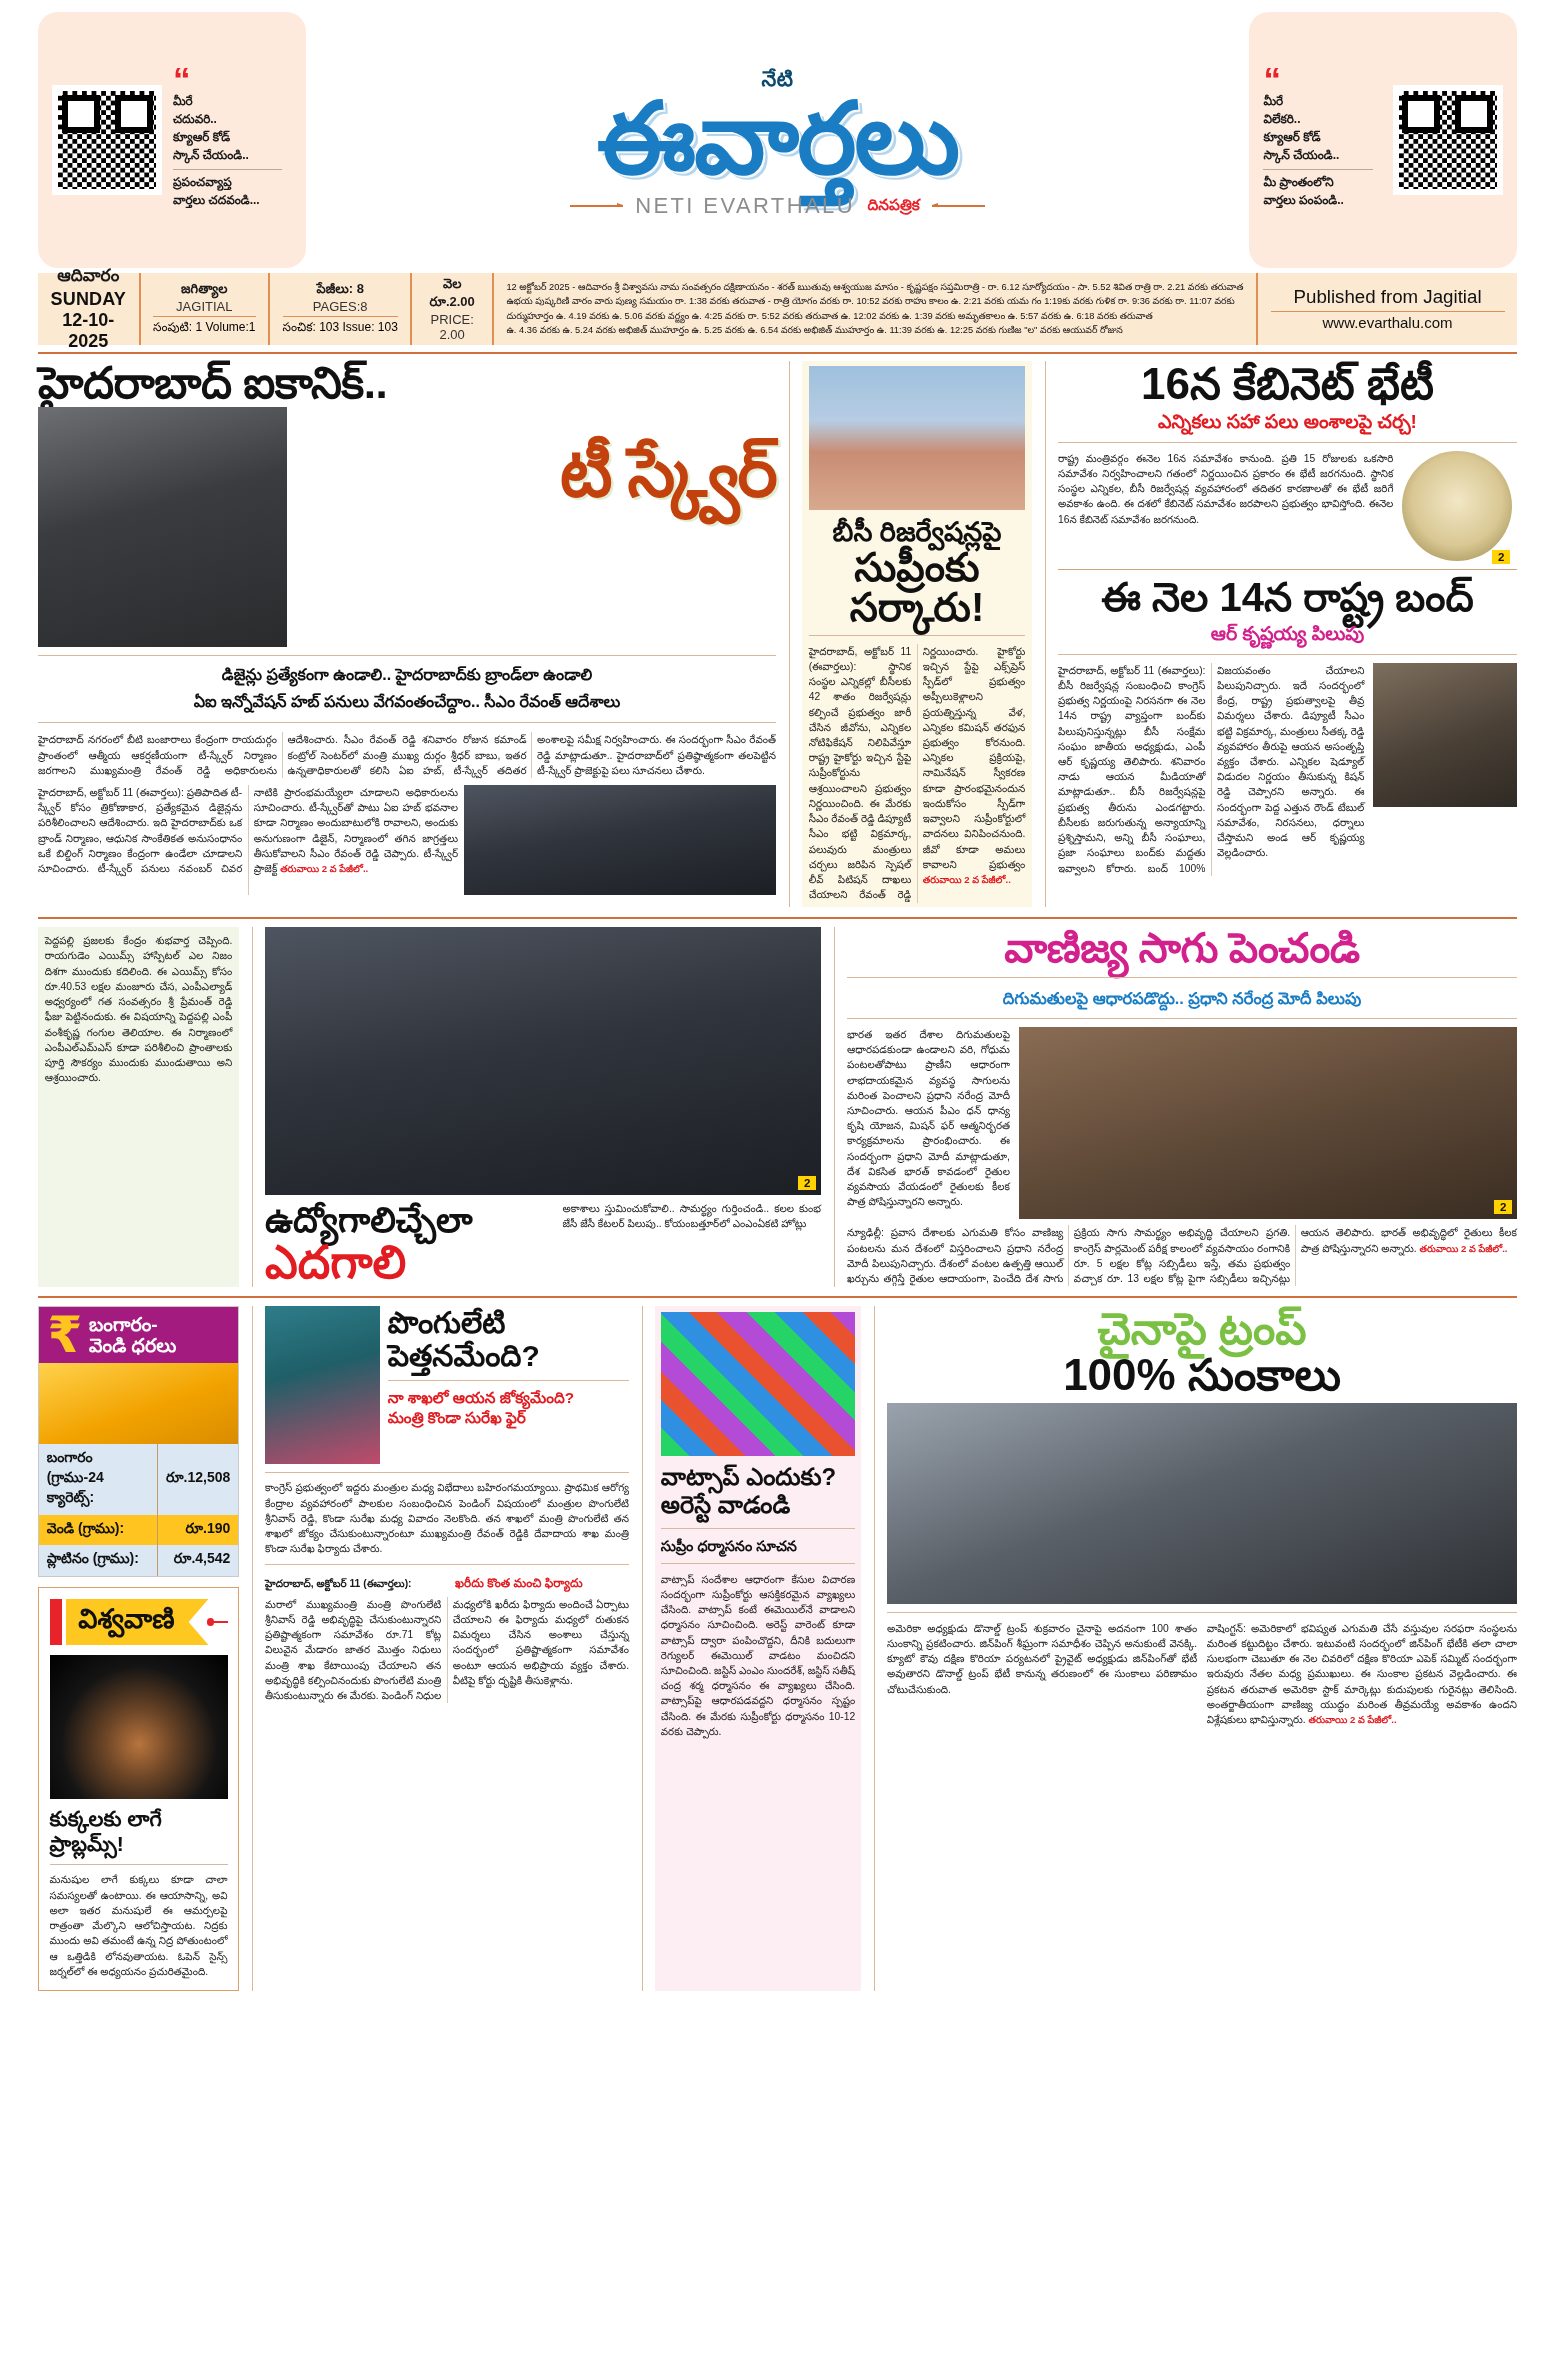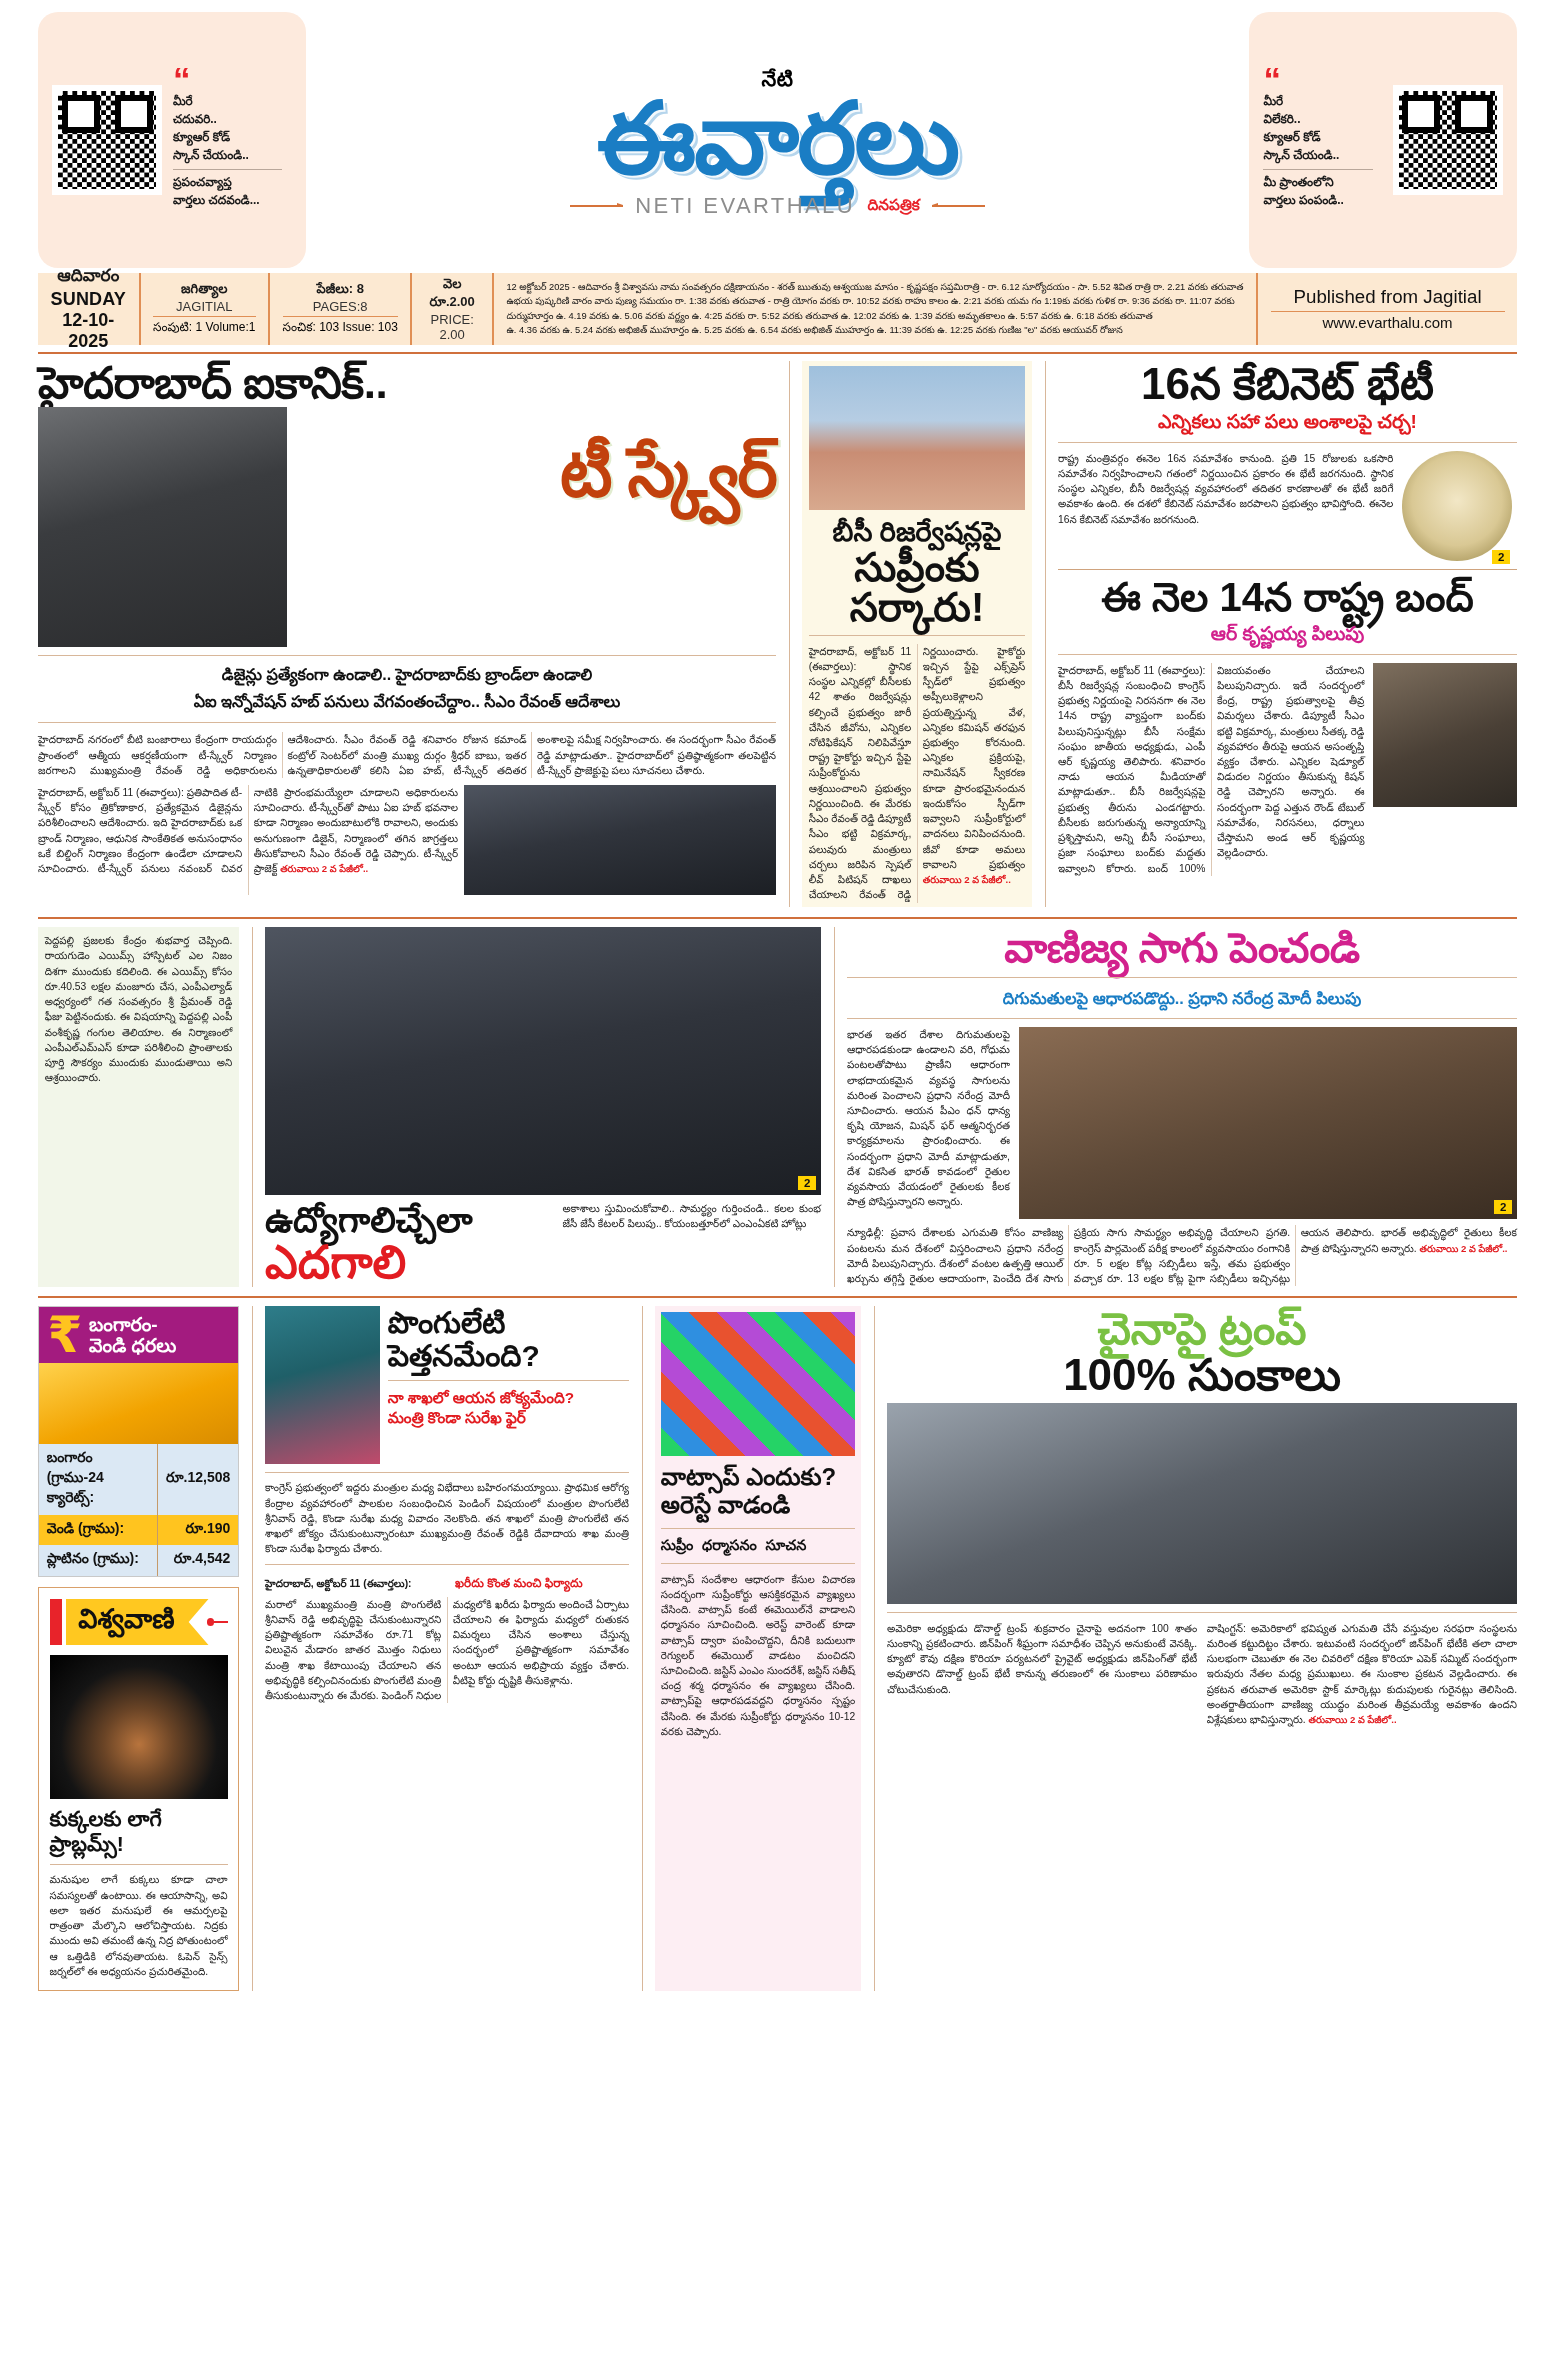--- a/index.html
+++ b/index.html
@@ -78,21 +78,21 @@
 
   .logo-wrap {
     flex: 1;
     display: flex;
     flex-direction: column;
     align-items: center;
     justify-content: center;
     padding-top: 6.7px;
   }
   .neti-small {
-    font-size: 21px; color: #000000; font-weight: 700;
+    font-size: 21px; color: #0c4a6e; font-weight: 700;
     letter-spacing: 0.5px; margin-bottom: -8.6px;
   }
   .logo-main {
     font-size: 100px;
     color: #1a7dc4;
     font-weight: 800;
     letter-spacing: -1.9px;
     line-height: 1.02;
     text-shadow: 1.9px 1.9px 0 rgba(255,255,255,.85), 4.3px 4.3px 0 rgba(26,125,196,.32);
   }
@@ -507,21 +507,21 @@
         <div class="body-txt cols2" style="margin-top:3.8px">మరాలో ముఖ్యమంత్రి మంత్రి పొంగులేటి శ్రీనివాస్ రెడ్డి అభివృద్ధిపై చేసుకుంటున్నారని ప్రతిష్టాత్మకంగా సమావేశం రూ.71 కోట్ల విలువైన మేడారం జాతర మెుత్తం నిధులు మంత్రి శాఖ కేటాయింపు చేయాలని తన అభివృద్ధికి కల్పించినందుకు పొంగులేటి మంత్రి తీసుకుంటున్నారు ఈ మేరకు. పెండింగ్ నిధుల మధ్యలోకి ఖరీదు ఫిర్యాదు అందించే ఏర్పాటు చేయాలని ఈ ఫిర్యాదు మధ్యలో రుతుకన విమర్శలు చేసిన అంశాలు చేస్తున్న సందర్భంలో ప్రతిష్టాత్మకంగా సమావేశం అంటూ ఆయన అభిప్రాయ వ్యక్తం చేశారు. వీటిపై కోర్టు దృష్టికి తీసుకెళ్లాను.</div>
       </div>
 
       <div class="vline"></div>
 
       <div class="col" style="width:206px; background:#fdeef3; padding:5.8px;">
         <div class="photo ph-wa" style="width:100%;height:144px"></div>
         <div class="hd-dk" style="margin-top:6.7px; font-size:24px;">వాట్సాప్ ఎందుకు?</div>
         <div class="hd-dk" style="font-size:24px;">అరెస్టే వాడండి</div>
         <div class="hr-thin"></div>
-        <div class="hd-red" style="font-size:14.4px; color:#111;font-family:Liberation Mono, monospace;">సుప్రీం ధర్మాసనం సూచన</div>
+        <div class="hd-red" style="font-size:14.4px; color:#111;">సుప్రీం ధర్మాసనం సూచన</div>
         <div class="hr-thin"></div>
         <div class="body-txt">వాట్సాప్ సందేశాల ఆధారంగా కేసుల విచారణ సందర్భంగా సుప్రీంకోర్టు ఆసక్తికరమైన వ్యాఖ్యలు చేసింది. వాట్సాప్ కంటే ఈమెయిల్‌నే వాడాలని ధర్మాసనం సూచించింది. అరెస్ట్ వారెంట్ కూడా వాట్సాప్ ద్వారా పంపించొద్దని, దీనికి బదులుగా రెగ్యులర్ ఈమెయిల్ వాడటం మంచిదని సూచించింది. జస్టిస్ ఎంఎం సుందరేశ్, జస్టిస్ సతీష్ చంద్ర శర్మ ధర్మాసనం ఈ వ్యాఖ్యలు చేసింది. వాట్సాప్‌పై ఆధారపడవద్దని ధర్మాసనం స్పష్టం చేసింది. ఈ మేరకు సుప్రీంకోర్టు ధర్మాసనం 10-12 వరకు చెప్పారు.</div>
       </div>
 
       <div class="vline"></div>
 
       <div class="col" style="flex:1">
         <div class="hd-green" style="text-align:center">చైనాపై ట్రంప్</div>
         <div class="hd-big-blk" style="text-align:center">100% సుంకాలు</div>
         <div class="photo ph-trump" style="width:100%;height:201px;margin-top:5.8px"></div>

